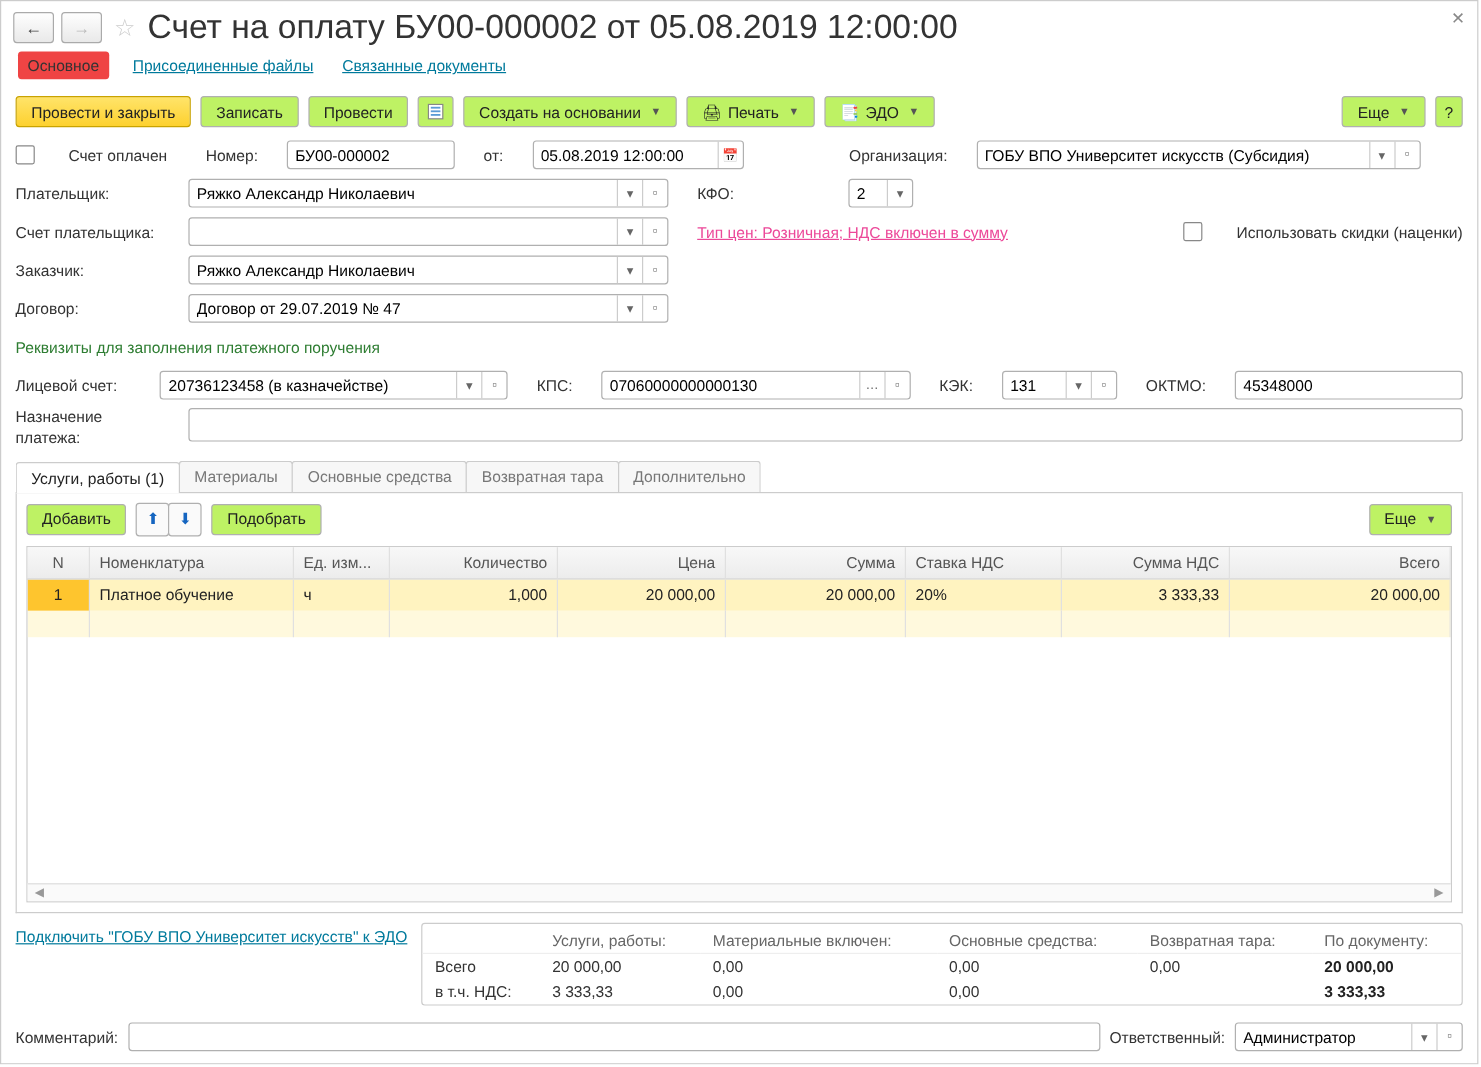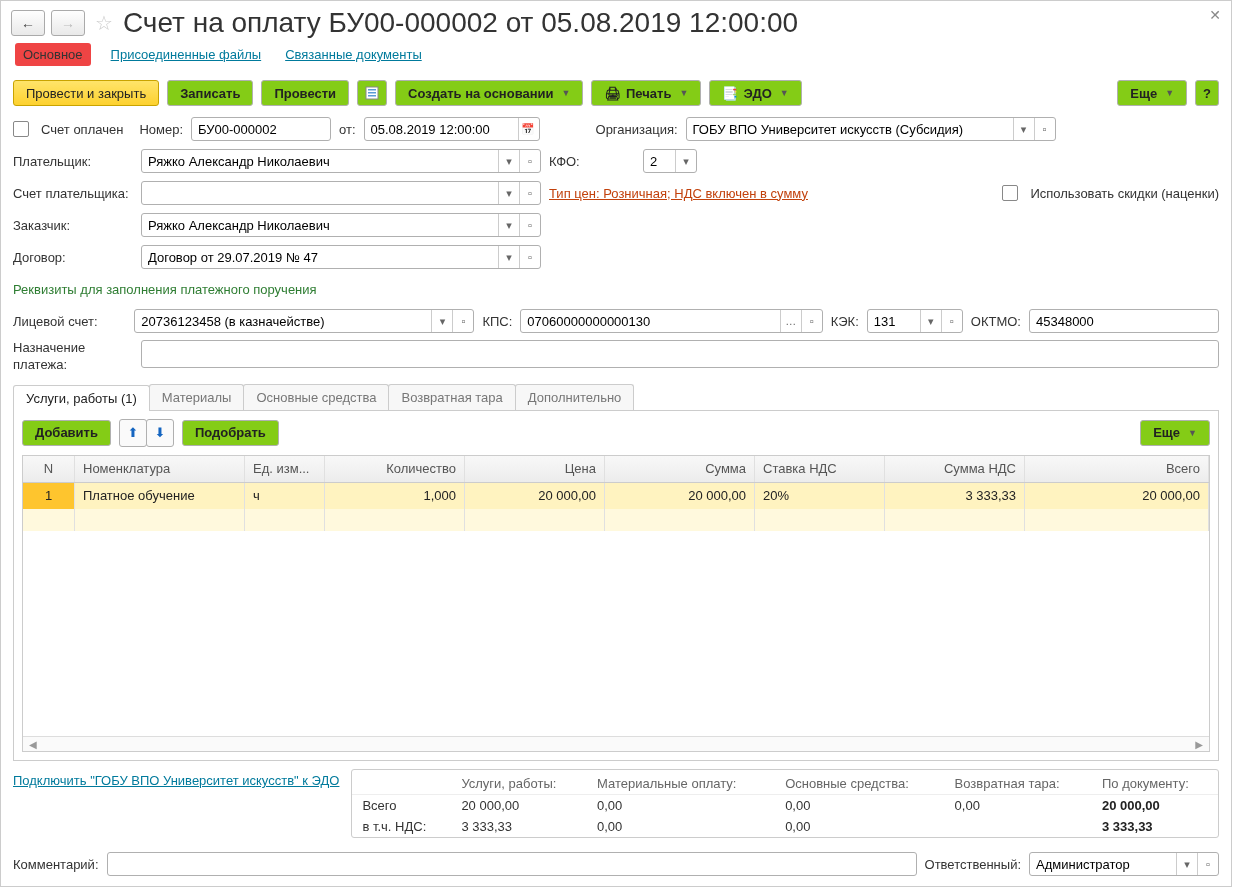--- a/index.html
+++ b/index.html
@@ -10,35 +10,35 @@
 .nav-btn.disabled{color:#bbb;}
 .star{font-size:20px;color:#ccc;margin-left:4px;margin-right:4px;}
 .title{font-size:28px;font-weight:400;color:#333;}
 .close-x{position:absolute;right:10px;top:6px;color:#888;font-size:14px;}
 
 .subnav{display:flex;gap:16px;padding:2px 14px 8px 14px;font-size:13px;}
 .subnav .active{background:#ef4444;border-radius:3px;padding:4px 8px;color:#333;}
 .subnav .link{color:#007a9c;cursor:pointer;padding:4px 4px;text-decoration:underline;}
 
 .toolbar{display:flex;align-items:center;gap:8px;padding:6px 12px;}
-.btn{border:1px solid #b0b0b0;background:#84cc16;border-radius:3px;padding:5px 12px;font-size:13px;color:#222;display:flex;align-items:center;gap:5px;height:26px;box-sizing:border-box;font-weight:bold;}
+.btn{border:1px solid #b0b0b0;background:#bef264;border-radius:3px;padding:5px 12px;font-size:13px;color:#222;display:flex;align-items:center;gap:5px;height:26px;box-sizing:border-box;}
 .btn-yellow{background:linear-gradient(#ffe46a,#fdd12f);border-color:#c9a300;font-weight:400;}
 .btn .caret{font-size:9px;color:#555;margin-left:3px;}
 .btn-icon-only{padding:5px 7px;}
 .toolbar .spacer{flex:1;}
 
 .form{padding:4px 12px;display:flex;flex-direction:column;gap:6px;}
-.row{display:flex;align-items:center;gap:8px;min-height:26px;}
+.row{display:flex;align-items:center;gap:24px;min-height:26px;}
 .label{color:#333;white-space:nowrap;}
 .label-col{width:120px;color:#333;}
 .chk{width:14px;height:14px;border:1px solid #888;border-radius:2px;display:inline-block;vertical-align:middle;margin-right:4px;background:#fff;}
 .field{border:1px solid #b0b0b0;border-radius:3px;height:24px;box-sizing:border-box;display:flex;align-items:center;background:#fff;}
 .field .input{border:none;outline:none;padding:0 6px;font-size:13px;height:100%;background:transparent;flex:1;min-width:0;}
 .field .fbtn{border-left:1px solid #ccc;width:20px;height:100%;display:flex;align-items:center;justify-content:center;color:#666;font-size:11px;}
-.link-inline{color:#c2410c;text-decoration:underline;cursor:pointer;}
+.link-inline{color:#ec4899;text-decoration:underline;cursor:pointer;}
 .green-text{color:#2e7d32;}
 
 .tabs{display:flex;border-bottom:1px solid #ccc;margin:6px 12px 0 12px;}
 .tab{border:1px solid #ccc;border-bottom:none;background:#f7f7f7;color:#777;padding:5px 12px;margin-right:-1px;border-radius:3px 3px 0 0;font-size:13px;}
 .tab.active{background:#fff;color:#222;position:relative;top:1px;}
 
 .tab-content{border:1px solid #ccc;border-top:none;margin:0 12px;padding:8px;flex:1;display:flex;flex-direction:column;min-height:0;}
 .tab-toolbar{display:flex;gap:8px;align-items:center;margin-bottom:8px;}
 .small-btn{border:1px solid #b0b0b0;background:#fafafa;border-radius:3px;width:26px;height:26px;display:flex;align-items:center;justify-content:center;font-size:13px;color:#0a6;}
 .small-btn.down{color:#06a;}
@@ -298,21 +298,21 @@
   </div>
 
   <div class="bottom">
     <div class="link-edo">Подключить "ГОБУ ВПО Университет искусств" к ЭДО</div>
     <div class="totals">
       <table>
         <tbody>
             <tr>
           <td></td>
           <td>Услуги, работы:</td>
-          <td>Материальные оплату:</td>
+          <td>Материальные включен:</td>
           <td>Основные средства:</td>
           <td>Возвратная тара:</td>
           <td>По документу:</td>
         </tr>
         <tr>
           <td class="nh">Всего</td>
           <td class="nh">20 000,00</td>
           <td class="nh">0,00</td>
           <td class="nh">0,00</td>
           <td class="nh">0,00</td>

